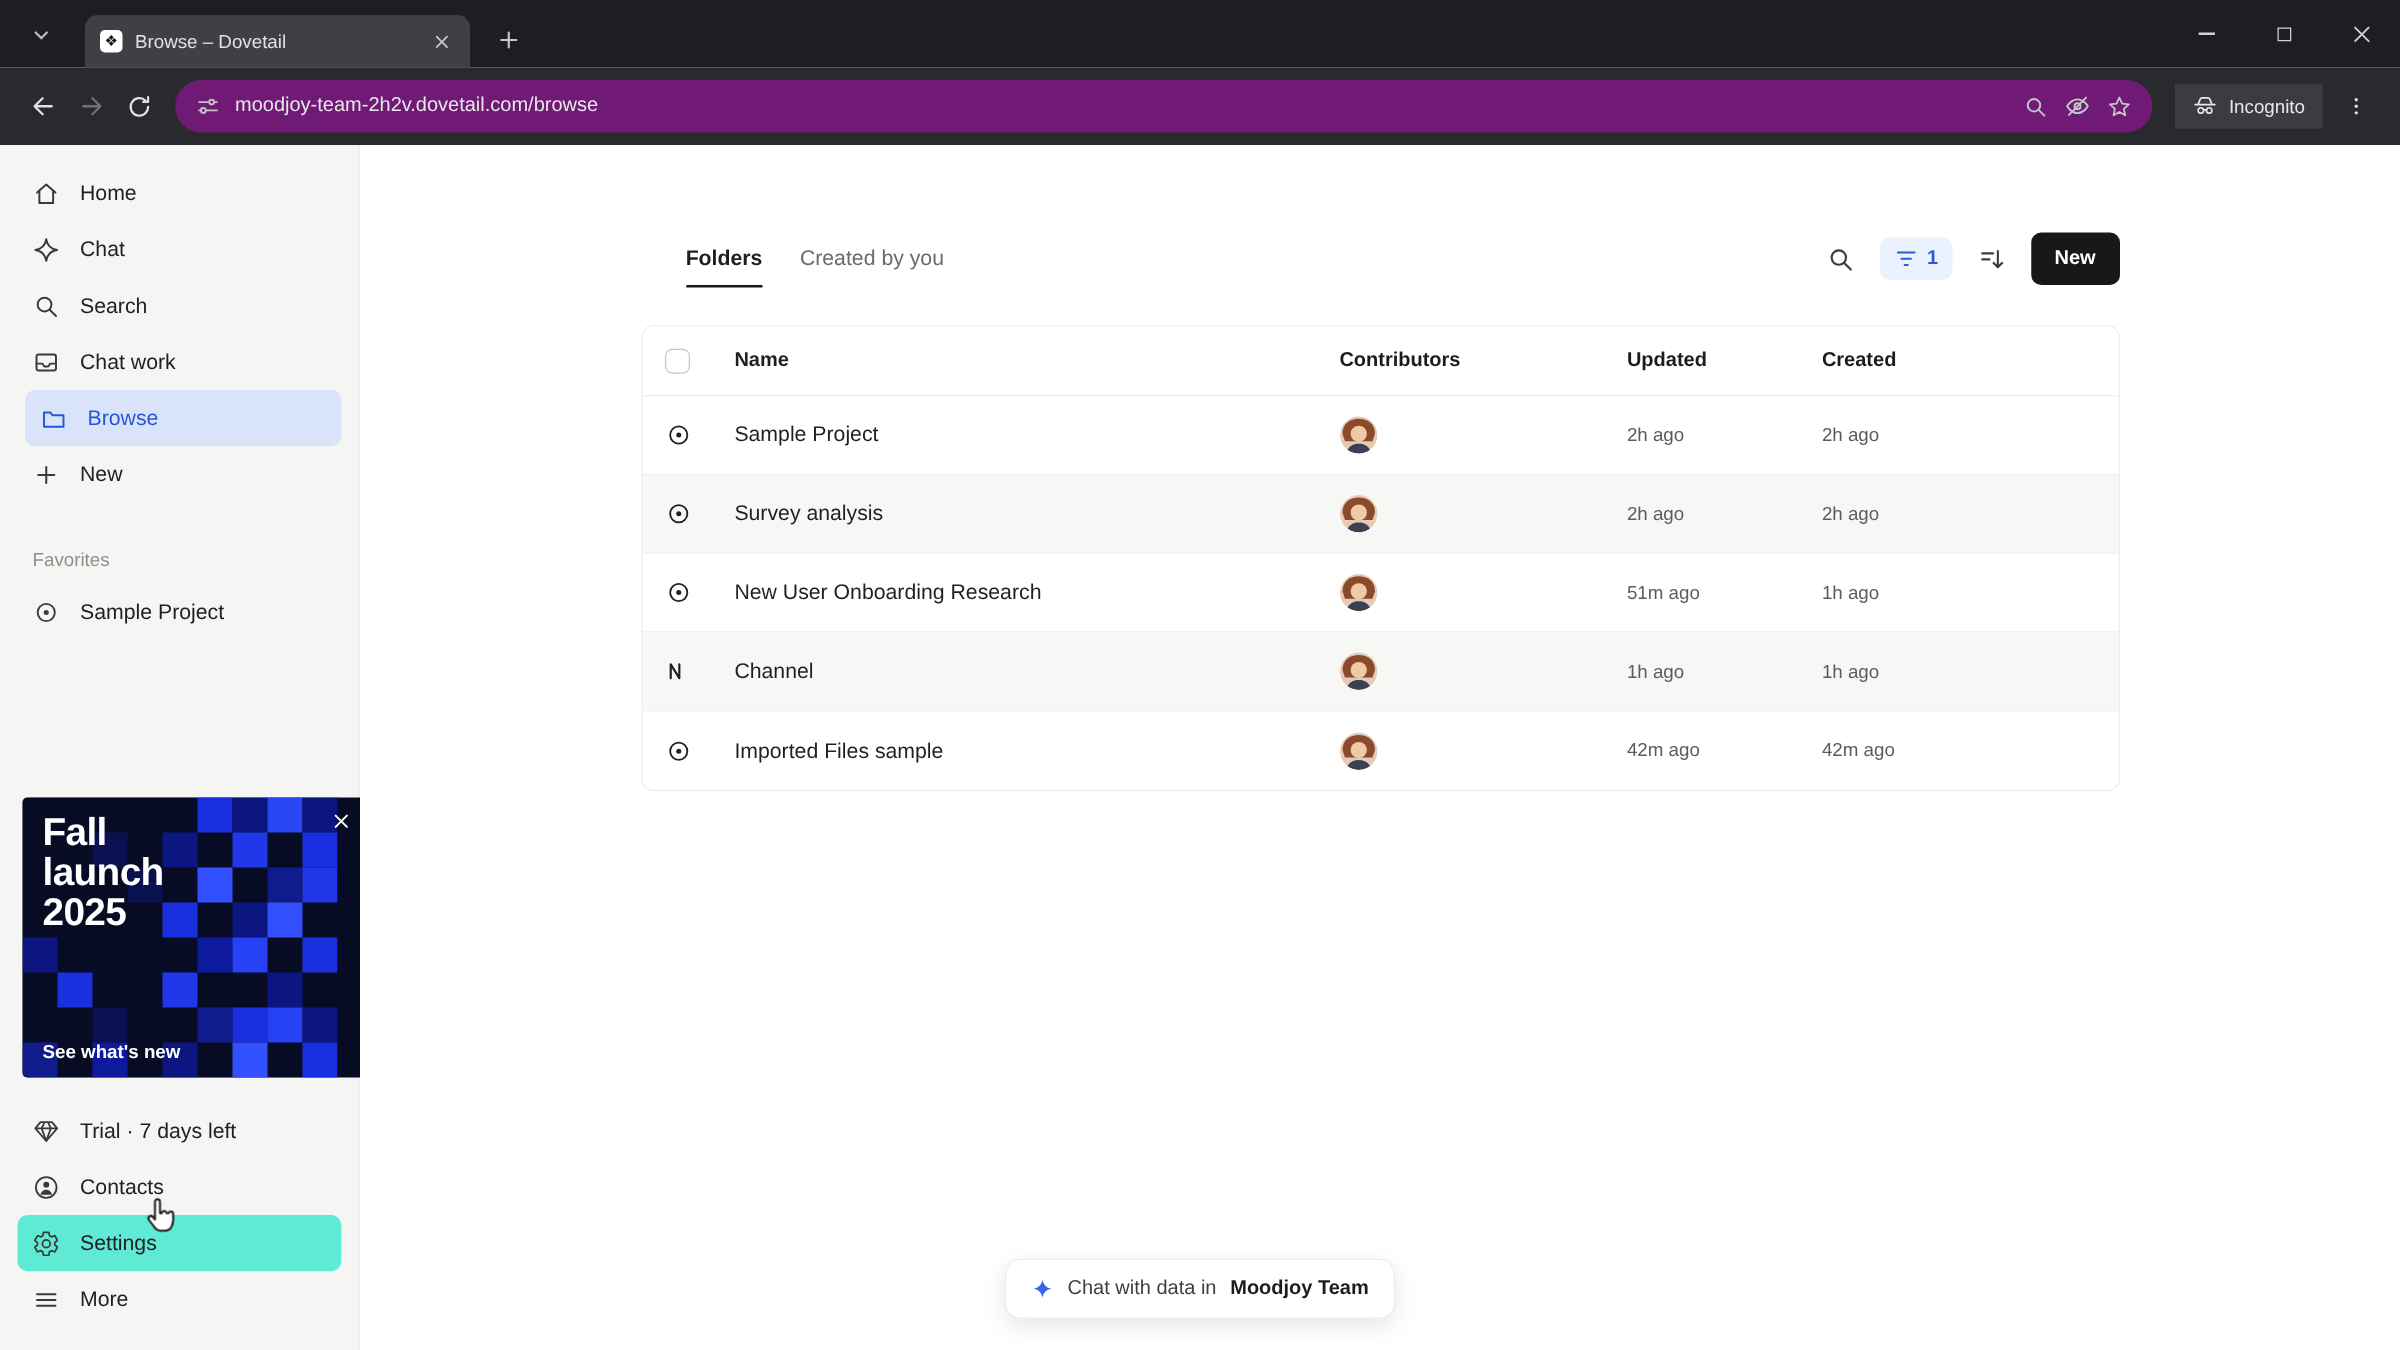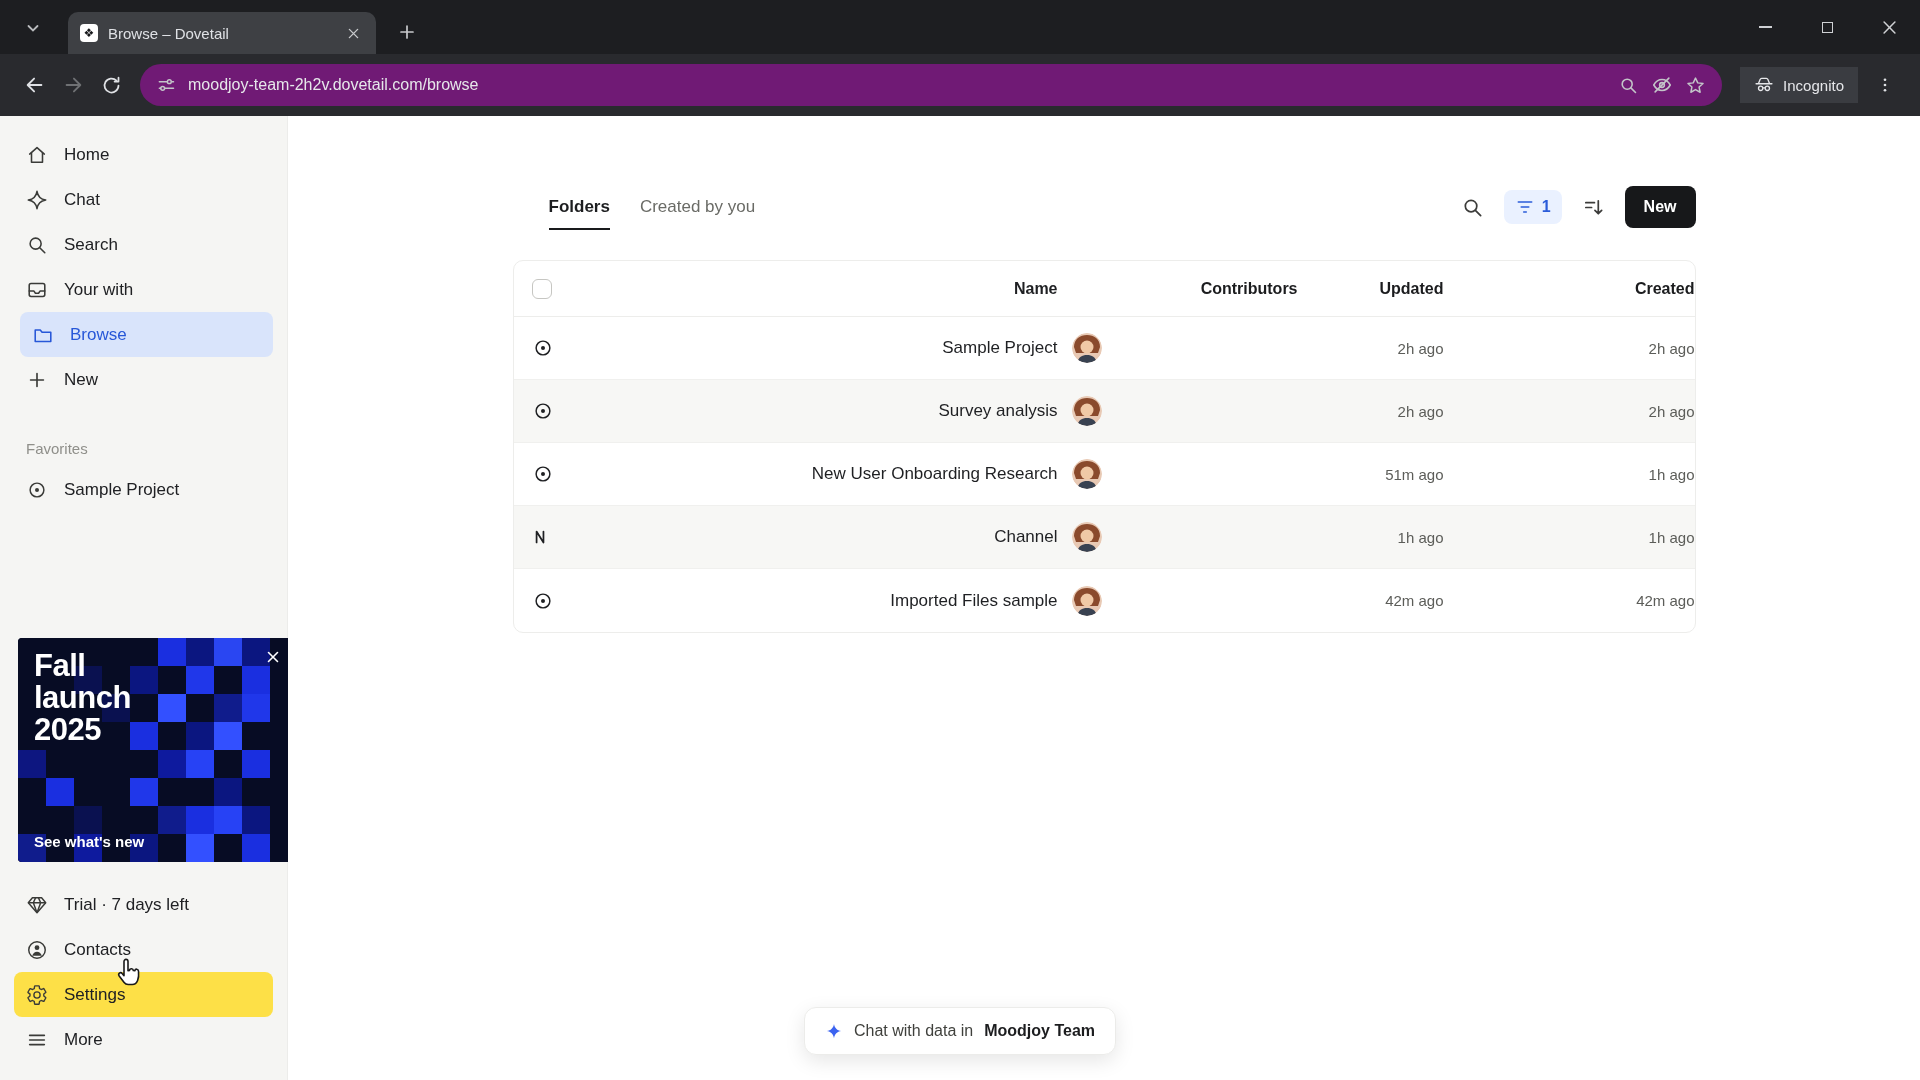--- a/index.html
+++ b/index.html
@@ -42,21 +42,21 @@
 
   
   .app { display:flex; height:964px; background:#fff; }
   .sidebar { position:relative; width:288px; flex:none; background:#f5f5f3;
     border-right:1px solid #ececea; padding-top:16px; }
   .side-item { height:45px; margin:0 14px; border-radius:8px; display:flex; align-items:center;
     gap:16px; padding:0 12px; font-size:17px; font-weight:500; color:#202124; }
   .side-item .ic { color:#3a3b38; }
   .side-item.active { background:#d9e4fb; color:#2757d8;margin-left:20px; }
   .side-item.active .ic { color:#2757d8; }
-  .side-item.hovered { background:#fde047; }
+  .side-item.hovered { background:#5eead4; }
   .fav-label { margin:38px 26px 10px; font-size:15px; color:#8f8f8a; }
 
   .promo-card { position:absolute; left:18px; top:522px; width:276px; height:224px;
     background:#070c24; border-radius:4px; overflow:hidden; }
   .promo-title { position:absolute; left:16px; top:12px; color:#fff; font-size:31px;
     font-weight:700; line-height:1.03; letter-spacing:-0.5px; }
   .promo-close { position:absolute; top:8px; right:10px; color:#fff; width:22px; height:22px;
     display:flex; align-items:center; justify-content:center; }
   .promo-link { position:absolute; left:16px; bottom:12px; color:#fff; font-size:15px;
     font-weight:600; }
@@ -73,21 +73,21 @@
   .right-controls { margin-left:auto; display:flex; align-items:center; gap:20px; }
   .icon-btn { color:#3c3c3a; display:flex; align-items:center; justify-content:center; }
   .filter-chip { display:flex; align-items:center; gap:7px; color:#2b5cd9;
     background:#eaf1ff; border-radius:8px; padding:7px 11px; font-size:16px; font-weight:600; }
   .sort-btn { color:#3c3c3a; display:flex; }
   .new-btn { height:42px; padding:0 19px; background:#17181a; color:#fff; border:none;
     border-radius:8px; font-size:16px; font-weight:700; font-family:inherit; }
 
   .table { margin-top:32px; border:1px solid #ededeb; border-radius:10px; overflow:hidden; }
   .thead, .trow { display:grid; grid-template-columns:52px 474px 240px 146px auto;
-    align-items:center; padding-left:18px;text-align:right; }
+    align-items:center; padding-left:18px; }
   .thead { height:56px; border-bottom:1px solid #ededeb; font-size:16px; font-weight:600;
     color:#1b1c1e; }
   .trow { height:63px; border-bottom:1px solid #f0f0ee; }
   .trow:last-child { border-bottom:none; }
   .trow.alt { background:#f7f7f5; }
   .checkbox { width:20px; height:20px; border:1.5px solid #c6c6c2; border-radius:6px;
     background:#fff; }
   .cell-name { padding-left:4px; font-size:17px; font-weight:500; color:#1f2023; }
   .cell-contrib { padding-left:14px; }
   .cell-time { padding-left:4px; font-size:15px; color:#5c5d59; }
@@ -228,21 +228,21 @@
           <circle cx="10.5" cy="10.5" r="6"></circle>
           <path d="M15 15l5.5 5.5"></path>
         </svg>
       <span>Search</span>
     </div>
     <div class="side-item">
       <svg class="ic" width="22" height="22" viewBox="0 0 24 24" fill="none" stroke="currentColor" stroke-width="1.7" stroke-linecap="round" stroke-linejoin="round">
           <rect x="3.5" y="5" width="17" height="14" rx="2"></rect>
           <path d="M3.5 13h5l1.8 2.5h3.4L15.5 13h5"></path>
         </svg>
-      <span>Your with</span>
+      <span>Chat work</span>
     </div>
     <div class="side-item active">
       <svg class="ic" width="22" height="22" viewBox="0 0 24 24" fill="none" stroke="currentColor" stroke-width="1.7" stroke-linecap="round" stroke-linejoin="round">
           <path d="M3.5 6.5h5.5l2 2.5h9.5v10h-17z"></path>
         </svg>
       <span>Browse</span>
     </div>
     <div class="side-item">
       <svg class="ic" width="22" height="22" viewBox="0 0 24 24" fill="none" stroke="currentColor" stroke-width="1.8" stroke-linecap="round">
           <path d="M12 5v14M5 12h14"></path>

